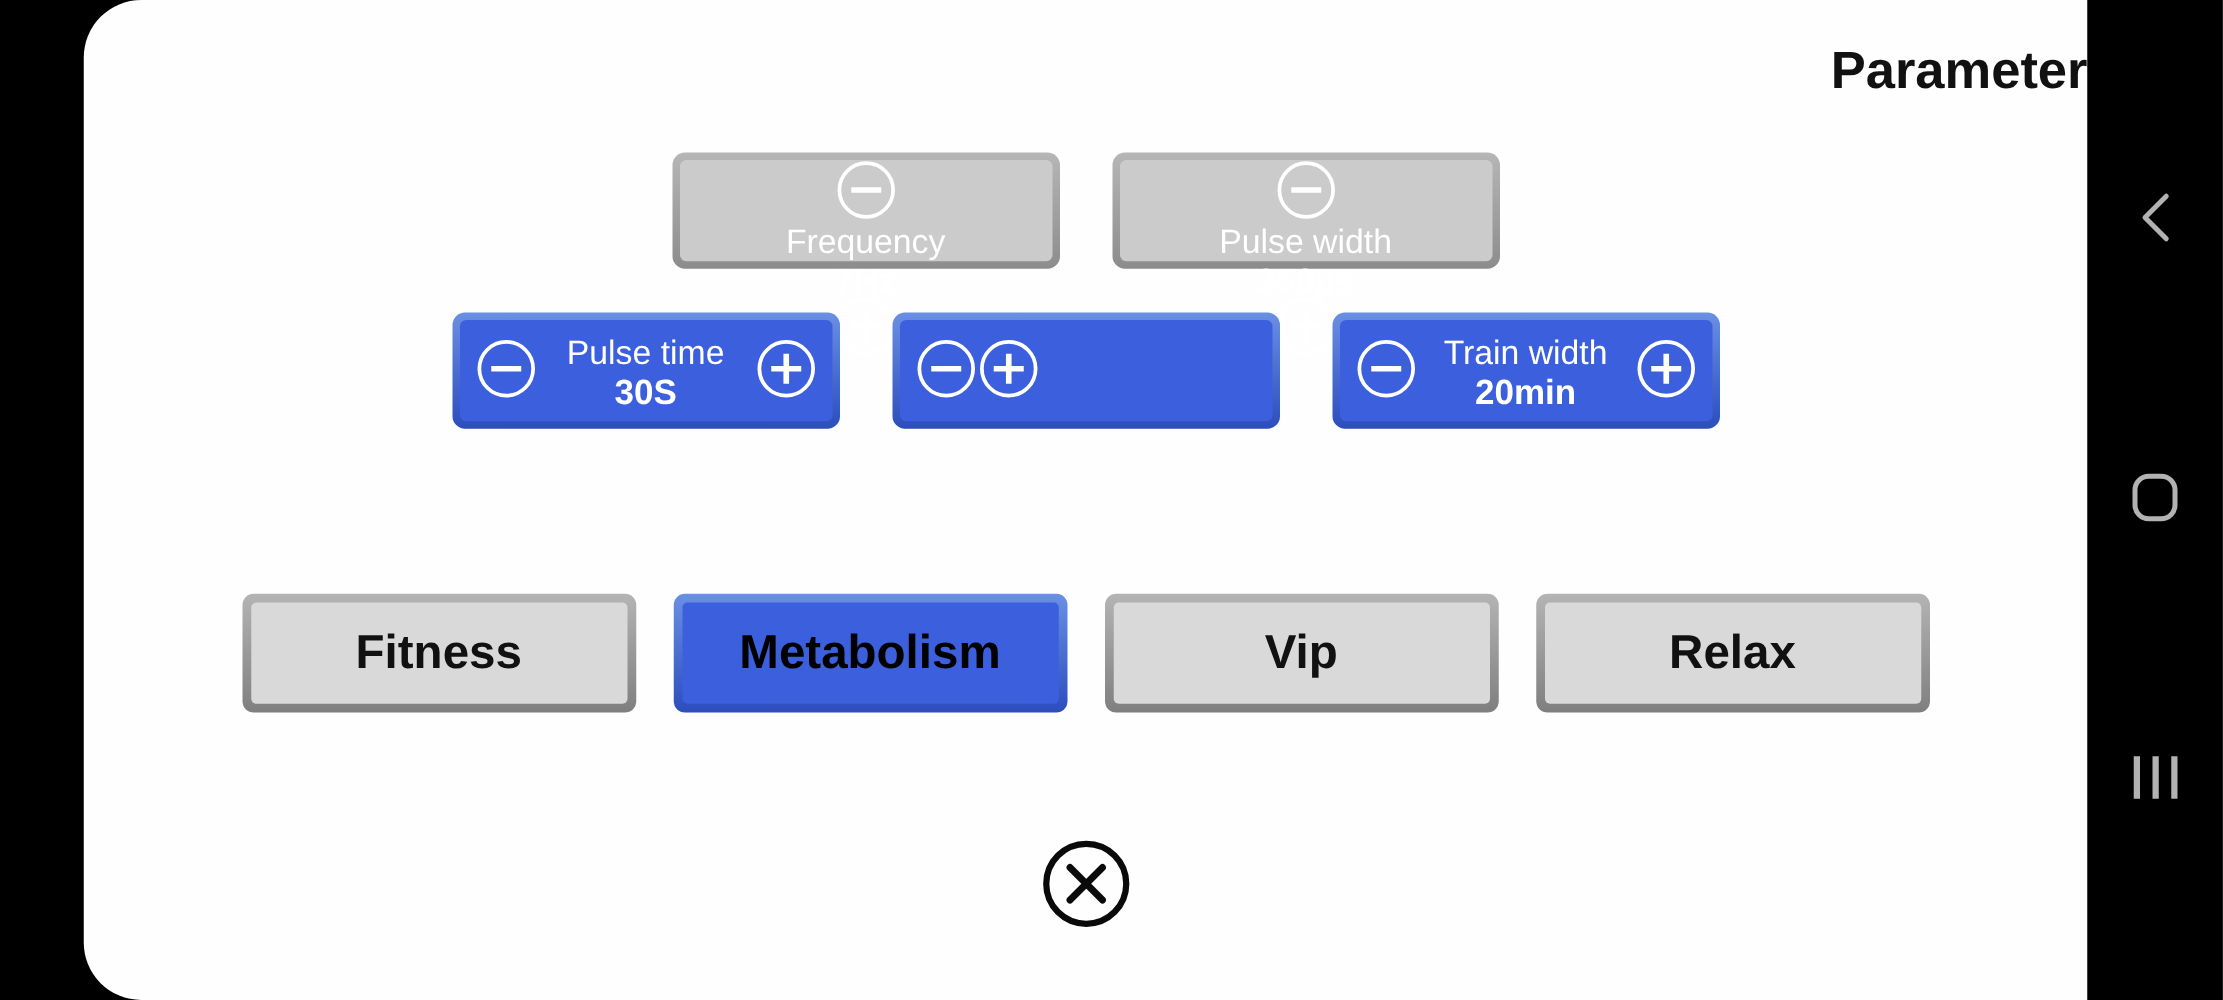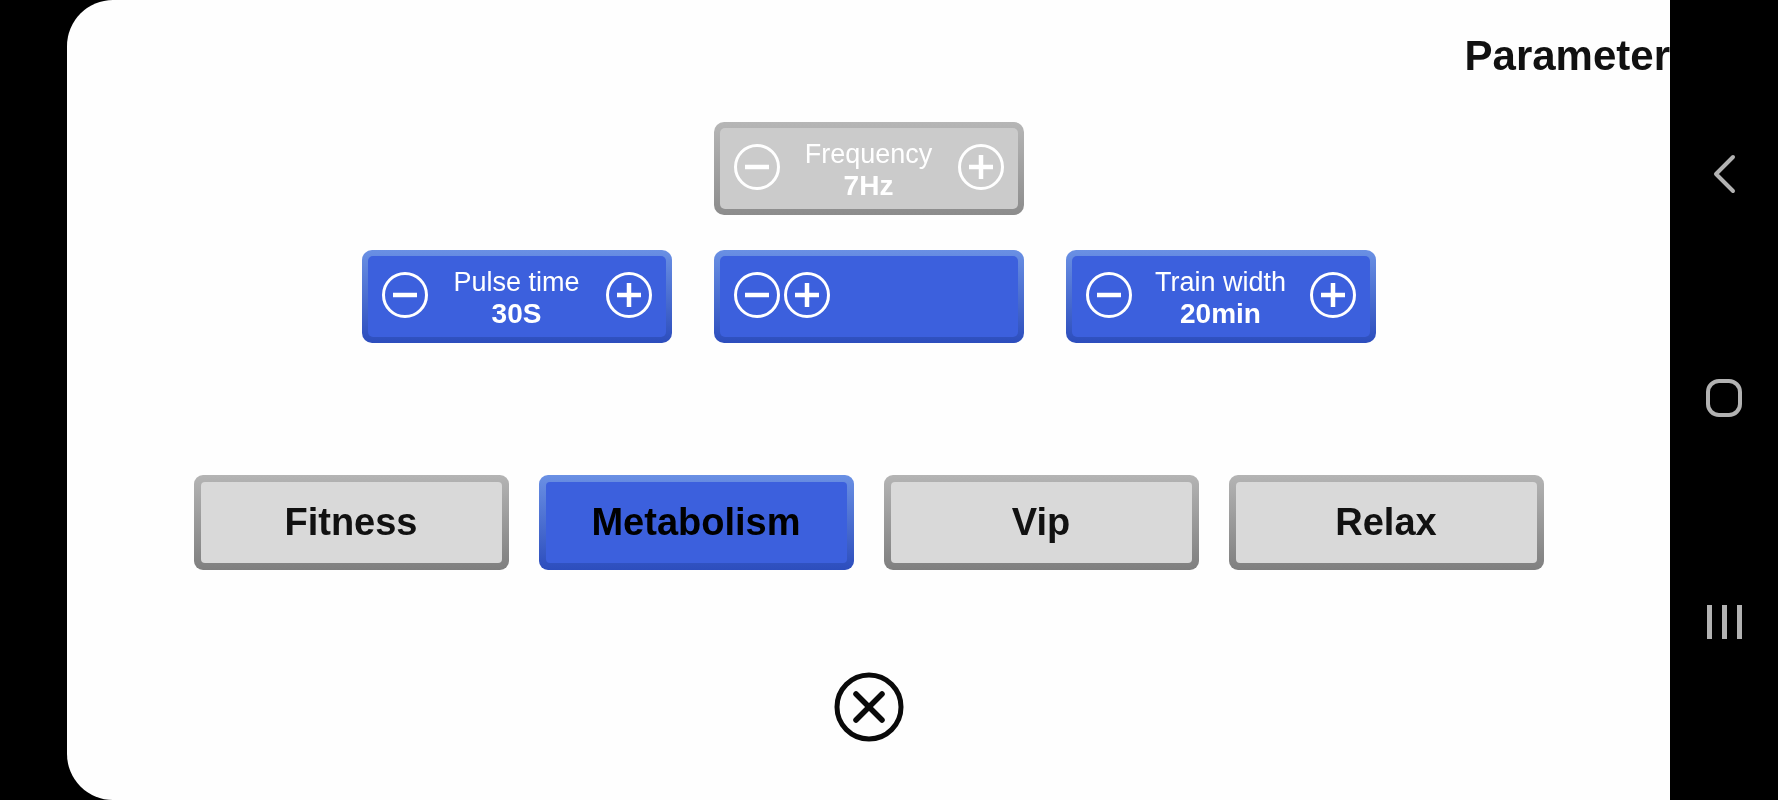--- a/index.html
+++ b/index.html
@@ -28,21 +28,21 @@
   
   .ctl {
     width:310px; height:93px; border-radius:10px; padding:6px;
   }
   .ctl.gray { background:linear-gradient(to bottom,#b6b6b6,#8c8c8c); }
   .ctl.blue { background:linear-gradient(to bottom,#6a90e4,#2c4dbd); }
   .ctl-inner {
     width:100%; height:100%; border-radius:5px;
     display:flex; align-items:center; padding:0 12px;
   }
-  .ctl.gray .ctl-inner { background:#cbcbcb; }
+  .ctl.gray .ctl-inner { background:#cbcbcb;flex-direction:column; }
   .ctl.blue .ctl-inner { background:#3c60dd; }
 
   .circle-btn {
     width:50px; height:50px; flex:0 0 auto; background:transparent;
     border:none; cursor:pointer; display:flex; align-items:center; justify-content:center;
   }
   .ctl-text { flex:1; display:flex; flex-direction:column; align-items:center; gap:4px; }
   .ctl-label { font-size:27px; color:#fff; line-height:30px; }
   .ctl-value { font-size:28px; font-weight:bold; color:#fff; line-height:25px; }
 
@@ -104,20 +104,45 @@
               <svg width="50" height="50" viewBox="0 0 50 50">
                   <circle cx="25" cy="25" r="21.5" fill="none" stroke="#ffffff" stroke-width="3"></circle>
                   <line x1="13" y1="25" x2="37" y2="25" stroke="#ffffff" stroke-width="4.5"></line>
                   <line x1="25" y1="13" x2="25" y2="37" stroke="#ffffff" stroke-width="4.5"></line>
                 </svg>
             </span>
           </button>
         </div>
       </div>
 
+      <div class="ctl gray">
+        <div class="ctl-inner">
+          <button class="circle-btn">
+            <span>
+              <svg width="50" height="50" viewBox="0 0 50 50">
+                  <circle cx="25" cy="25" r="21.5" fill="none" stroke="#ffffff" stroke-width="3"></circle>
+                  <line x1="13" y1="25" x2="37" y2="25" stroke="#ffffff" stroke-width="4.5"></line>
+                </svg>
+            </span>
+          </button>
+          <div class="ctl-text">
+            <div class="ctl-label">Pulse width</div>
+            <div class="ctl-value">350µs</div>
+          </div>
+          <button class="circle-btn">
+            <span>
+              <svg width="50" height="50" viewBox="0 0 50 50">
+                  <circle cx="25" cy="25" r="21.5" fill="none" stroke="#ffffff" stroke-width="3"></circle>
+                  <line x1="13" y1="25" x2="37" y2="25" stroke="#ffffff" stroke-width="4.5"></line>
+                  <line x1="25" y1="13" x2="25" y2="37" stroke="#ffffff" stroke-width="4.5"></line>
+                </svg>
+            </span>
+          </button>
+        </div>
+      </div>
 
     </div>
 
     <div class="row row-active">
 
       <div class="ctl blue">
         <div class="ctl-inner">
           <button class="circle-btn">
             <span>
               <svg width="50" height="50" viewBox="0 0 50 50">

